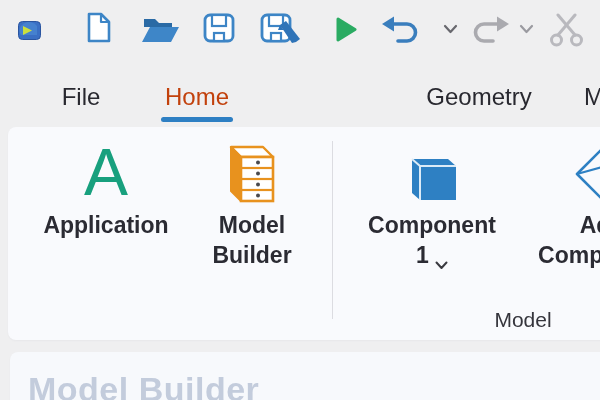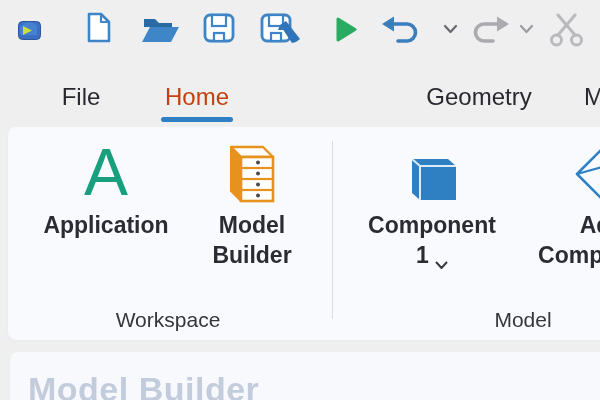--- a/index.html
+++ b/index.html
@@ -159,21 +159,20 @@
       <div class="rlabels">
         <div class="rline">
             <span>Model</span>
           </div>
         <div class="rline">
             <span>Builder</span>
           </div>
       </div>
     </div>
 
-    <div class="group-label" style="left:160px;">Workspace</div>
 
     <div class="vdivider"></div>
 
     <div class="ribbon-button" style="left:424px;">
       <div class="icon-box">
         <svg width="56" height="56" viewBox="0 0 56 56">
           <polygon points="8,12 44,12 52,19 16,19" fill="#2e80c3"></polygon>
           <polygon points="8,12 16,19 16,53 8,46" fill="#2e80c3"></polygon>
           <rect x="16" y="19" width="36" height="34" fill="#2e80c3"></rect>
           <polyline points="8,12 16,19 52,19" fill="none" stroke="#dcebf7" stroke-width="2"></polyline>

